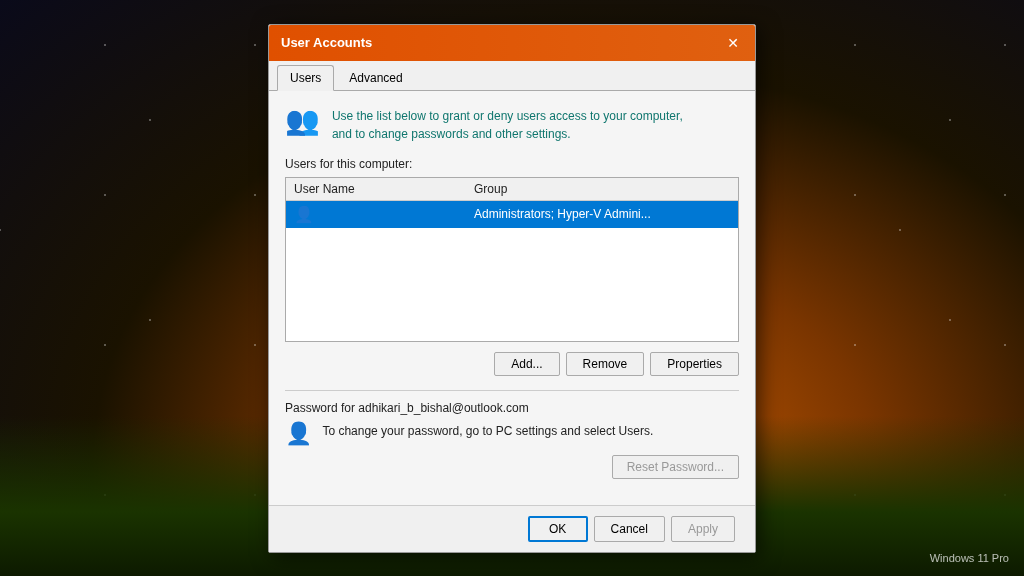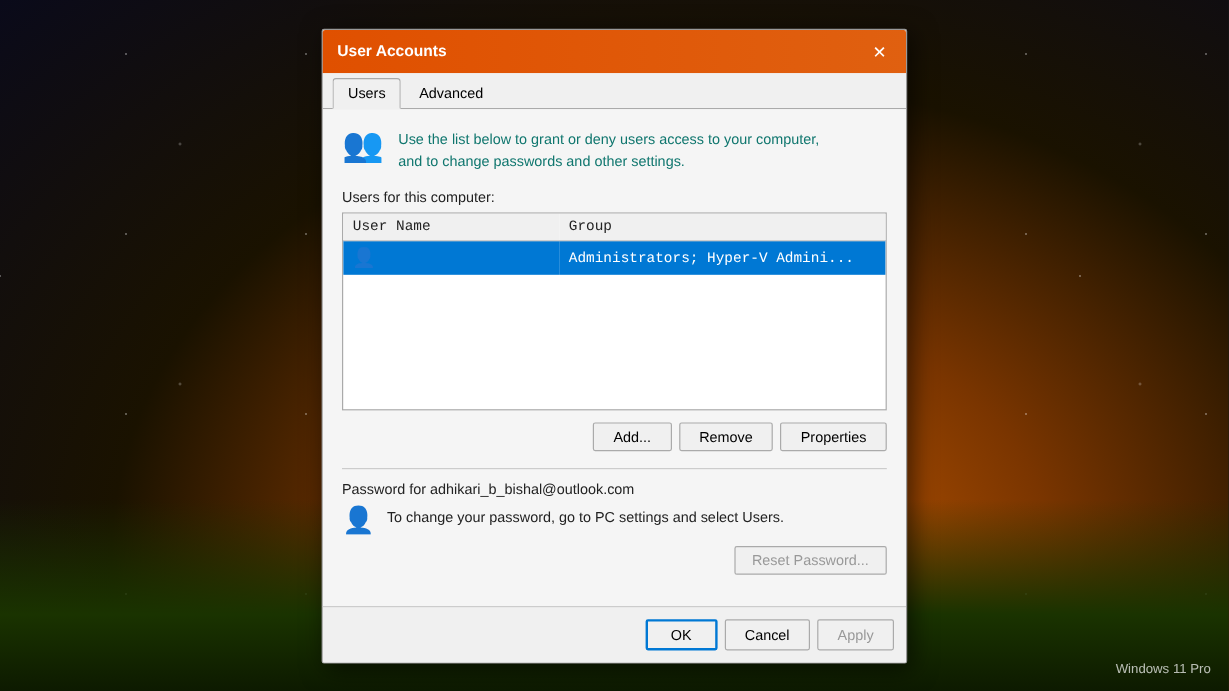--- a/index.html
+++ b/index.html
@@ -164,21 +164,20 @@
       border: 1px solid #aaa;
       background: white;
       height: 165px;
       overflow-y: auto;
       margin-bottom: 10px;
     }
 
     .user-table {
       width: 100%;
       border-collapse: collapse;
-      font-family: Liberation Mono, monospace;
     }
 
     .user-table th {
       text-align: left;
       font-size: 12px;
       font-weight: normal;
       padding: 4px 8px;
       background: #f0f0f0;
       border-bottom: 1px solid #ccc;
       color: #222;
@@ -276,21 +275,21 @@
       background: #f0f0f0;
       border: 1px solid #aaa;
       cursor: pointer;
       border-radius: 2px;
       color: #999;
     }
 
     .dialog-footer {
       background: #f0f0f0;
       border-top: 1px solid #ccc;
-      padding: 10px 10px;
+      padding: 10px 20px;
       display: flex;
       justify-content: flex-end;
       gap: 6px;
     }
 
     .btn-primary {
       background: #f0f0f0;
       border: 2px solid #0078d4;
     }
 

